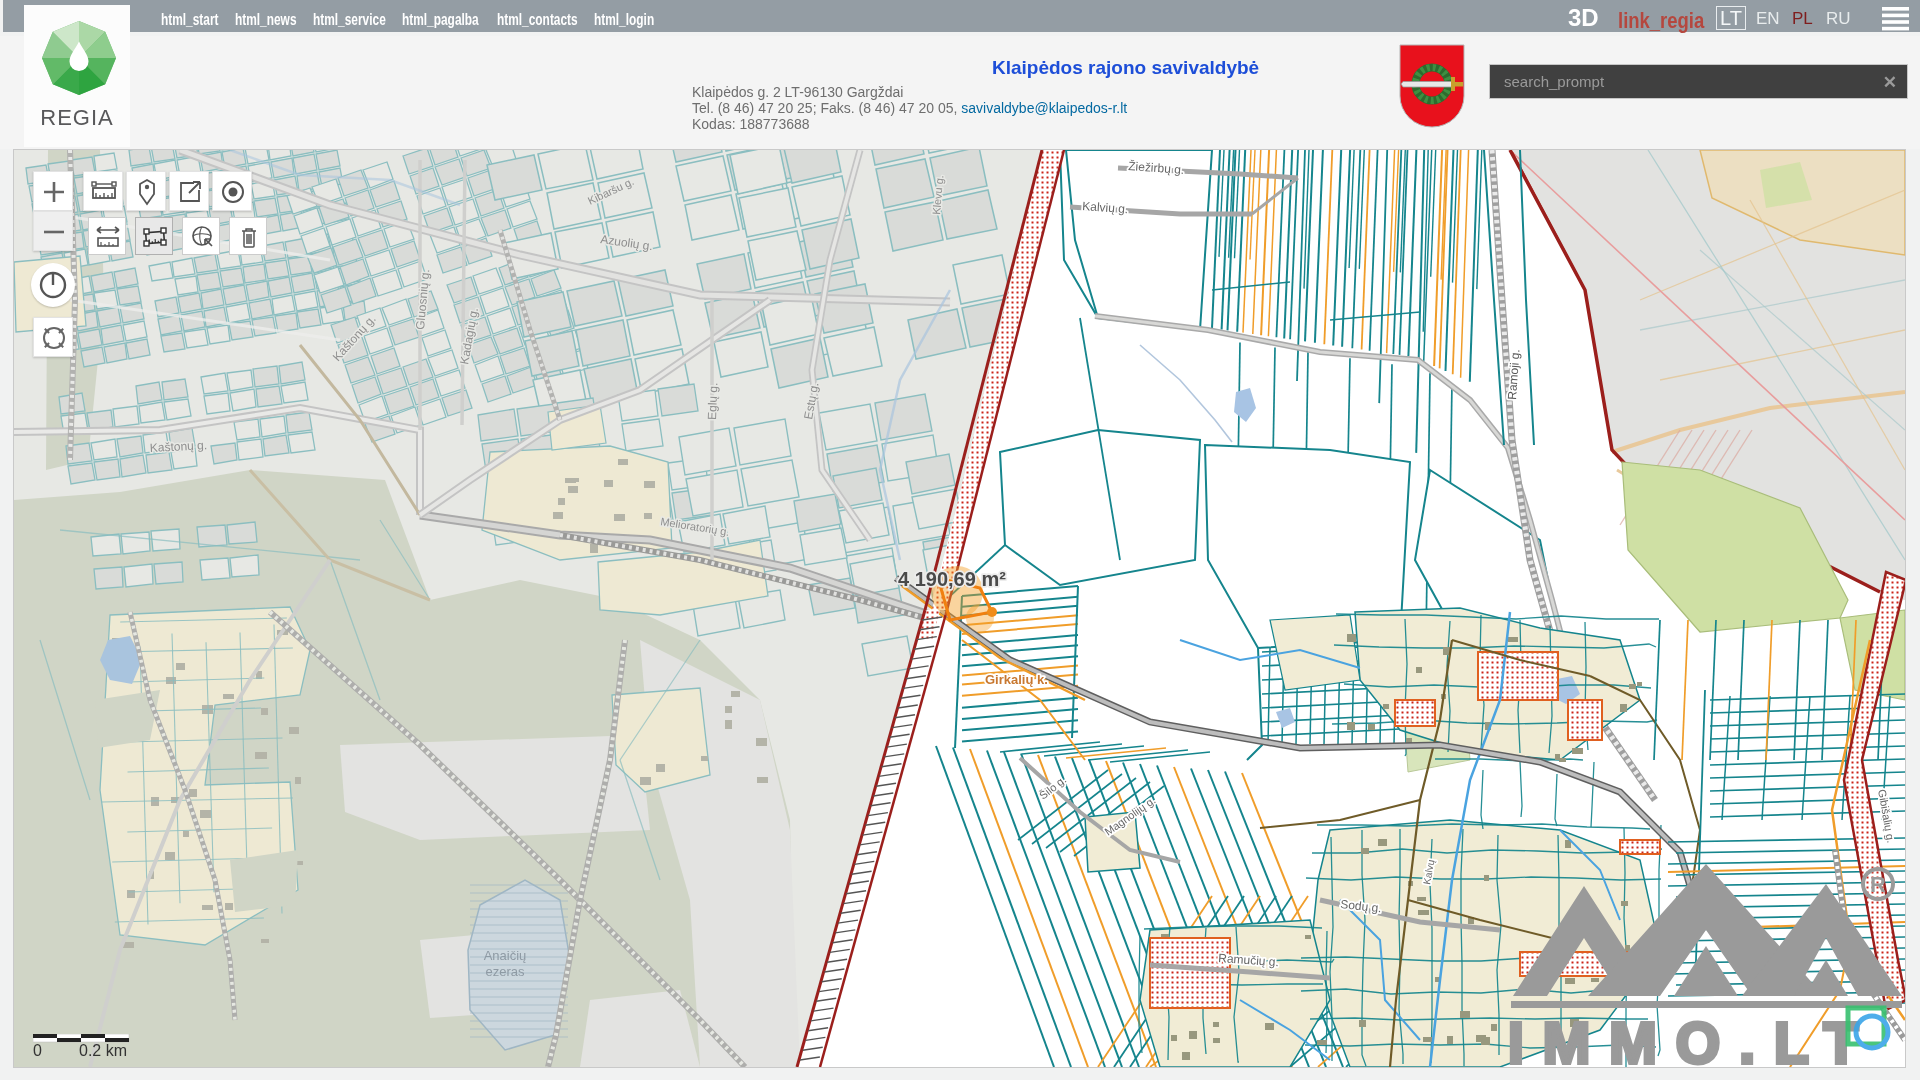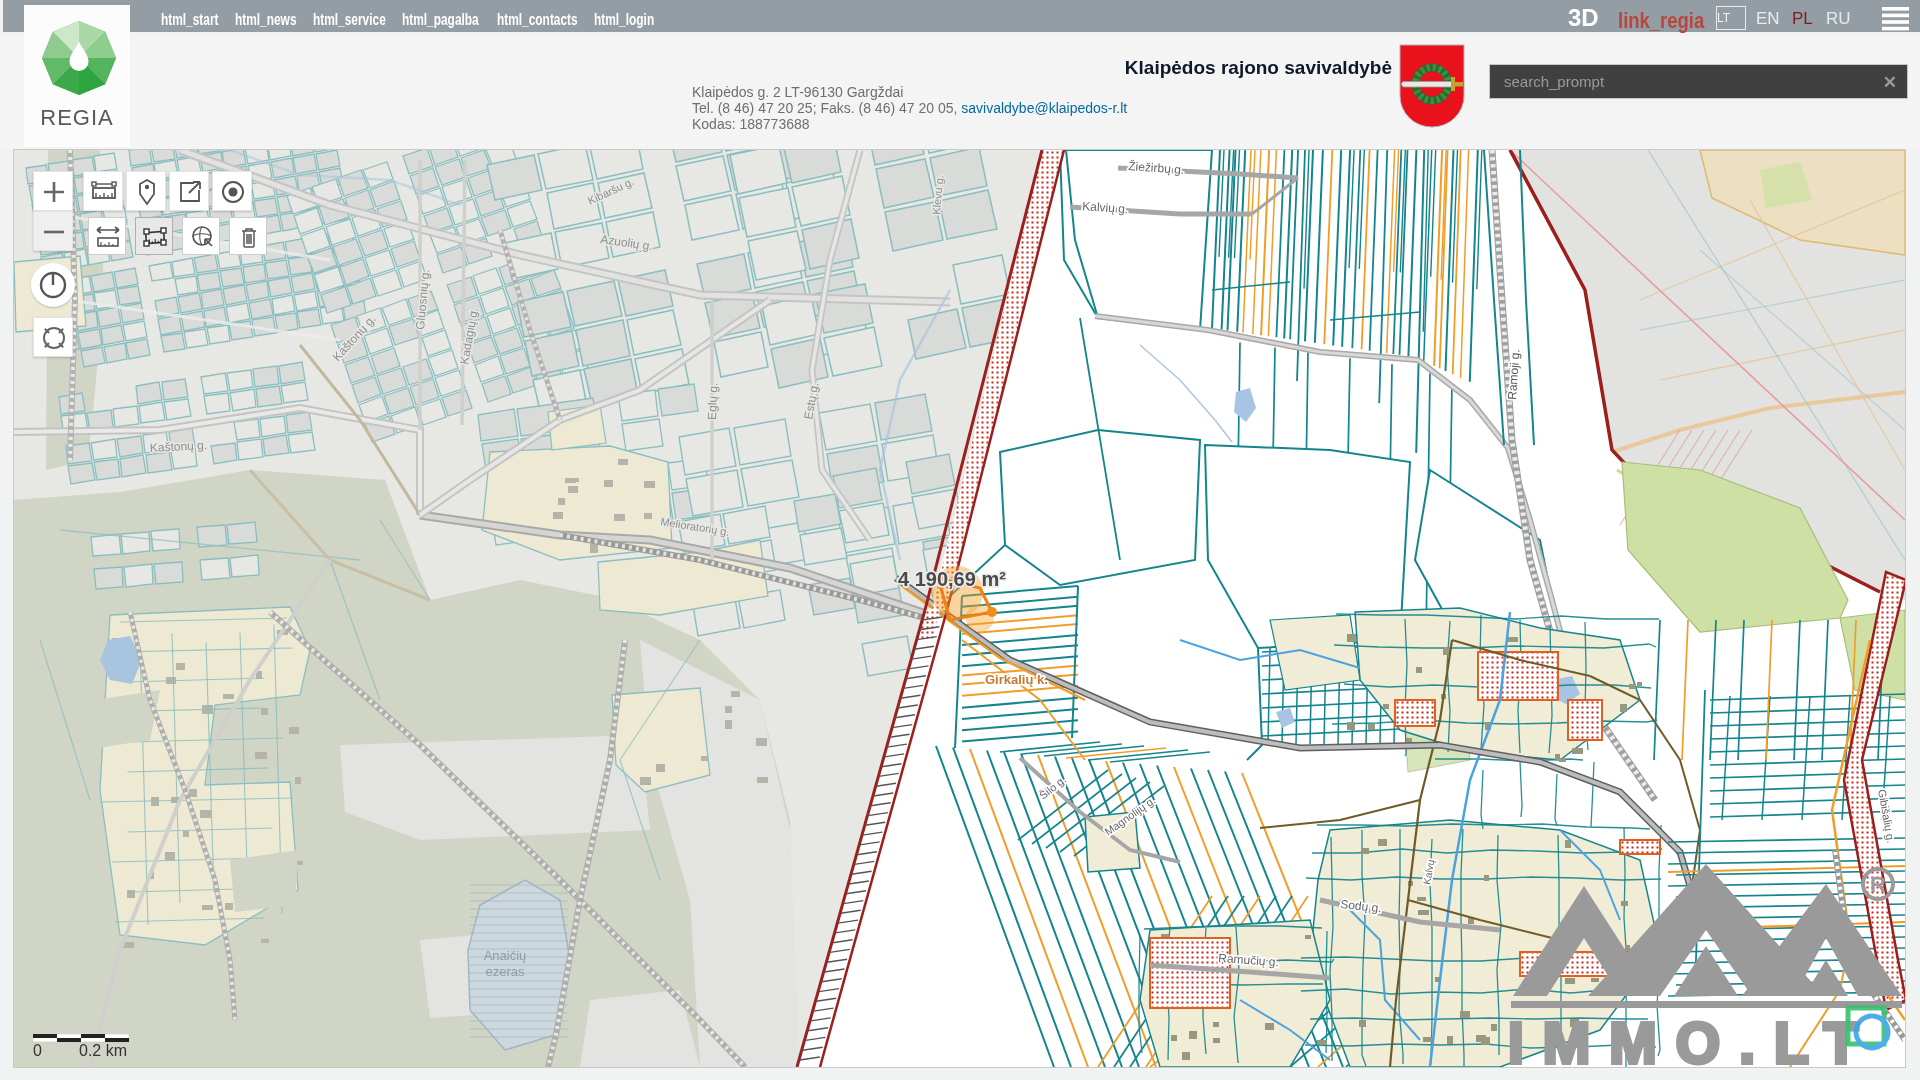--- a/index.html
+++ b/index.html
@@ -2,21 +2,21 @@
 <html><head><meta charset="utf-8"><title>REGIA</title>
 <style>
 *{margin:0;padding:0;box-sizing:border-box}
 html,body{width:1920px;height:1080px;overflow:hidden;background:#f1f2f2;font-family:"Liberation Sans",sans-serif}
 #topbar{position:absolute;left:3px;top:0;width:1920px;height:32px;background:#949da4}
 .menu{position:absolute;top:10px;font-size:17px;font-weight:bold;color:#fff;transform:scaleX(0.7);transform-origin:0 0;white-space:nowrap}
 #hdr{position:absolute;left:0;top:36px;width:1920px;height:113px;background:#f4f4f4}
 #logotab{position:absolute;left:24px;top:5px;width:106px;height:142px;background:#fcfcfc;z-index:5}
 #regia{position:absolute;left:0px;top:100px;width:106px;text-align:center;font-size:22px;letter-spacing:1px;color:#58585a}
 .minfo{position:absolute;text-align:left;color:#6e6e6e;z-index:6}
-#mtitle{position:absolute;left:992px;top:57px;width:400px;text-align:right;font-size:19px;font-weight:bold;color:#0f172a;z-index:6}
+#mtitle{position:absolute;left:992px;top:57px;width:400px;font-size:19px;font-weight:bold;color:#1d4ed8;z-index:6}
 .ml{left:692px;width:700px;font-size:14px}
 #search{position:absolute;left:1489px;top:64px;width:419px;height:35px;background:#404040;border:1px solid #c6c6c6;z-index:6}
 .ph{position:absolute;left:14px;top:8px;color:#9a9a9a;font-size:15px}
 #sx{position:absolute;right:10px;top:7px;color:#9a9a9a;font-size:17px;font-weight:bold}
 #map{position:absolute;left:13px;top:149px;width:1893px;height:919px;border:1px solid #c9c9c9;background:#e8e9e5;overflow:hidden}
 .btn{position:absolute;width:40px;height:40px;background:#fff;border:1px solid #e3e3e3;box-shadow:0 1px 2px rgba(0,0,0,0.18);z-index:20}
 .btn svg{position:absolute;left:0;top:0}
 #mpanel{position:absolute;left:69px;top:61px;width:190px;height:96px;background:#fff;box-shadow:0 1px 3px rgba(0,0,0,0.2);z-index:15}
 #mpanel .t{position:absolute;left:13px;top:62px;font-size:16px;color:#555}
 .btn2{position:absolute;width:38px;height:38px;background:#fff;border:1px solid #ccc;z-index:22}
@@ -26,21 +26,21 @@
 <body>
 <div id="topbar">
  <span class="menu" style="left:158px">html_start</span>
  <span class="menu" style="left:232px">html_news</span>
  <span class="menu" style="left:310px">html_service</span>
  <span class="menu" style="left:399px">html_pagalba</span>
  <span class="menu" style="left:494px">html_contacts</span>
  <span class="menu" style="left:591px">html_login</span>
  <span style="position:absolute;left:1565px;top:4px;font-size:24px;font-weight:bold;color:#fff">3D</span>
  <span style="position:absolute;left:1615px;top:8px;font-size:22px;font-weight:bold;color:#b5473e;transform:scaleX(0.84);transform-origin:0 0;display:inline-block">link_regia</span>
- <span style="position:absolute;left:1713px;top:6px;width:30px;height:24px;border:1px solid #e9edef;color:#f4f7f8;font-size:12px;text-align:left;line-height:23px">LT</span>
+ <span style="position:absolute;left:1713px;top:6px;width:30px;height:24px;border:1px solid #e9edef;color:#f4f7f8;font-size:20px;text-align:center;line-height:23px">LT</span>
  <span style="position:absolute;left:1753px;top:9px;font-size:17px;color:#e8eced">EN</span>
  <span style="position:absolute;left:1789px;top:9px;font-size:17px;color:#7f1d1d">PL</span>
  <span style="position:absolute;left:1823px;top:9px;font-size:17px;color:#e8eced">RU</span>
  <svg style="position:absolute;left:1879px;top:7px" width="27" height="25">
       <g fill="#fff">
         <rect y="0" width="27" height="3.6"></rect>
         <rect y="6.6" width="27" height="3.6"></rect>
         <rect y="13.2" width="27" height="3.6"></rect>
         <rect y="19.8" width="27" height="3.6"></rect>
       </g>

